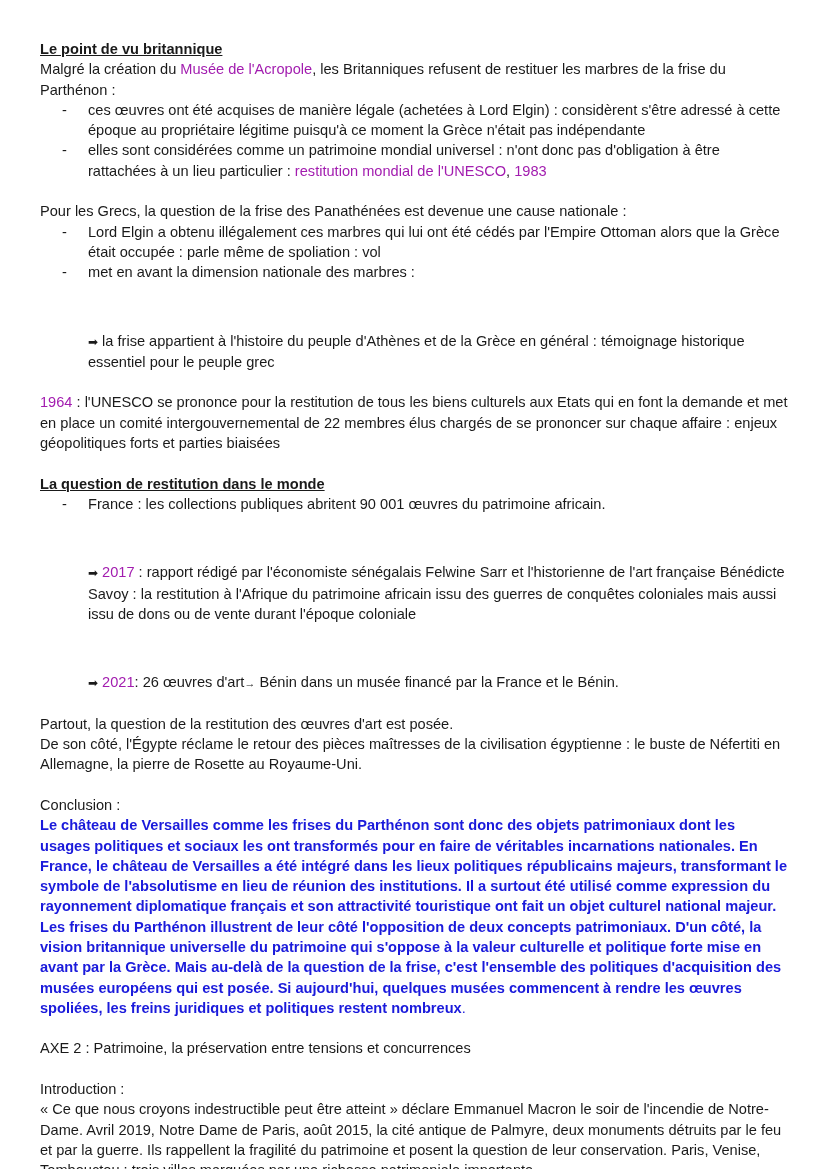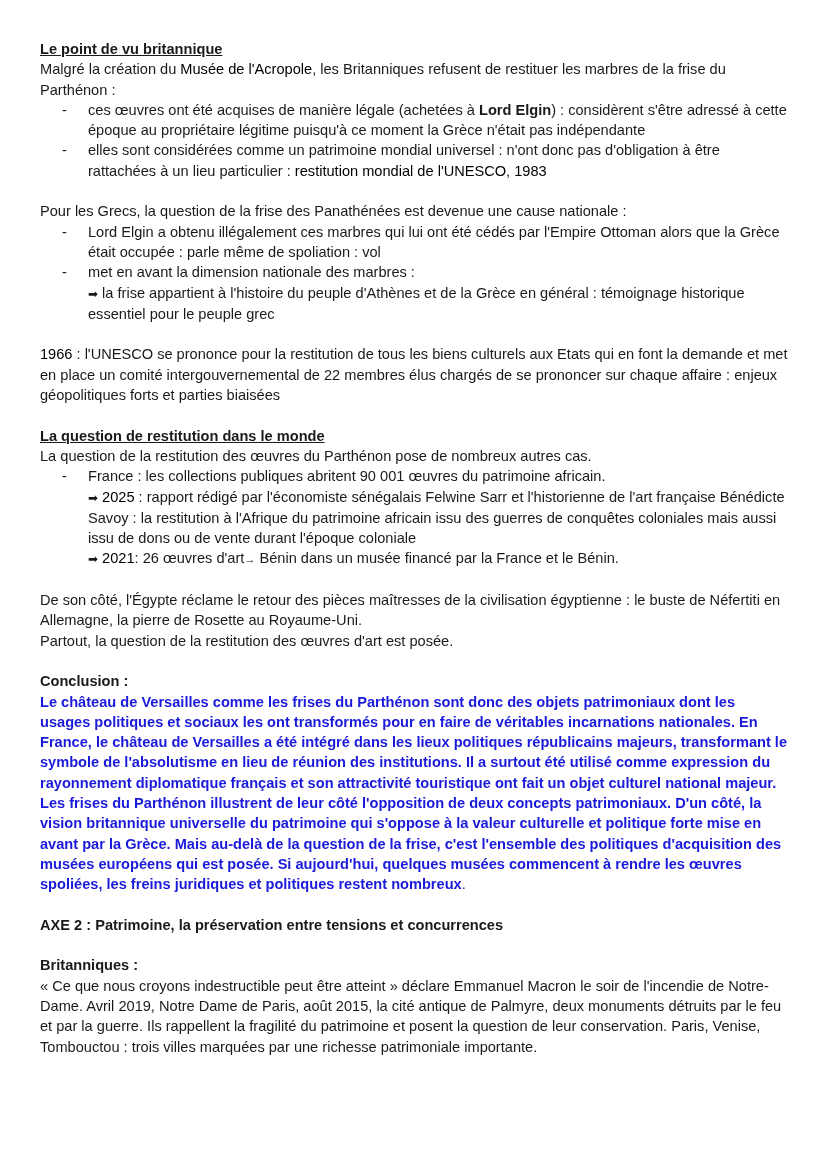--- a/index.html
+++ b/index.html
@@ -3,26 +3,26 @@
 <meta charset="utf-8">
 <style>
   html, body { margin: 0; padding: 0; background: #ffffff; }
   body {
     width: 828px; height: 1169px; overflow: hidden;
     font-family: "Liberation Sans", "DejaVu Sans", sans-serif;
     font-size: 14.6px; line-height: 20.3px; color: #1a1a1a;
   }
   .page { position: relative; padding: 39px 40px 0 40px; }
   .h-underline { font-weight: bold; text-decoration: underline; }
-  .bold { font-weight: bold; }
-  .link { color: #000000; }
+  .bold { font-weight: normal; }
+  .link { color: #a21caf; }
   .blank { height: 20.3px; }
   .bullet { position: relative; padding-left: 48px; }
   .bullet .dash { position: absolute; left: 22px; top: 0; }
-  .indent { padding-left: 48px; }
+  .indent { padding-left: 48px; margin-top: 48px; }
   .arrow { font-size: 12px; margin-right: 4px; }
   .small-arrow { font-size: 11px; }
   .conclusion { color: #1a1adb; font-weight: bold; }
 </style>
 </head>
 <body>
 
 <div class="page">
 
   <section>
@@ -54,59 +54,58 @@
     </div>
     <div class="indent">
       <span class="arrow">➡</span><span>la frise appartient à l'histoire du peuple d'Athènes et de la Grèce en général : témoignage historique essentiel pour le peuple grec</span>
     </div>
   </section>
 
   <div class="blank"></div>
 
   <section>
     <div>
-      <span class="link">1966</span><span> : l'UNESCO se prononce pour la restitution de tous les biens culturels aux Etats qui en font la demande et met en place un comité intergouvernemental de 22 membres élus chargés de se prononcer sur chaque affaire : enjeux géopolitiques forts et parties biaisées</span>
+      <span class="link">1964</span><span> : l'UNESCO se prononce pour la restitution de tous les biens culturels aux Etats qui en font la demande et met en place un comité intergouvernemental de 22 membres élus chargés de se prononcer sur chaque affaire : enjeux géopolitiques forts et parties biaisées</span>
     </div>
   </section>
 
   <div class="blank"></div>
 
   <section>
     <div class="h-underline">La question de restitution dans le monde</div>
-    <div>La question de la restitution des œuvres du Parthénon pose de nombreux autres cas.</div>
     <div class="bullet">
       <span class="dash">-</span>
       <span>France : les collections publiques abritent 90 001 œuvres du patrimoine africain.</span>
     </div>
     <div class="indent">
-      <span class="arrow">➡</span><span class="link">2025</span><span> : rapport rédigé par l'économiste sénégalais Felwine Sarr et l'historienne de l'art française Bénédicte Savoy : la restitution à l'Afrique du patrimoine africain issu des guerres de conquêtes coloniales mais aussi issu de dons ou de vente durant l'époque coloniale</span>
+      <span class="arrow">➡</span><span class="link">2017</span><span> : rapport rédigé par l'économiste sénégalais Felwine Sarr et l'historienne de l'art française Bénédicte Savoy : la restitution à l'Afrique du patrimoine africain issu des guerres de conquêtes coloniales mais aussi issu de dons ou de vente durant l'époque coloniale</span>
     </div>
     <div class="indent">
       <span class="arrow">➡</span><span class="link">2021</span><span>:  26 œuvres d'art</span><span class="small-arrow">→</span><span> Bénin dans un musée financé par la France et le Bénin.</span>
     </div>
   </section>
 
   <div class="blank"></div>
 
   <section>
+    <div>Partout, la question de la restitution des œuvres d'art est posée.</div>
     <div>De son côté, l'Égypte réclame le retour des pièces maîtresses de la civilisation égyptienne : le buste de Néfertiti en Allemagne, la pierre de Rosette au Royaume-Uni.</div>
-    <div>Partout, la question de la restitution des œuvres d'art est posée.</div>
   </section>
 
   <div class="blank"></div>
 
   <section>
     <div class="bold">Conclusion :</div>
     <div><span class="conclusion">Le château de Versailles comme les frises du Parthénon sont donc des objets patrimoniaux dont les usages politiques et sociaux les ont transformés pour en faire de véritables incarnations nationales. En France, le château de Versailles a été intégré dans les lieux politiques républicains majeurs, transformant le symbole de l'absolutisme en lieu de réunion des institutions. Il a surtout été utilisé comme expression du rayonnement diplomatique français et son attractivité touristique ont fait un objet culturel national majeur. Les frises du Parthénon illustrent de leur côté l'opposition de deux concepts patrimoniaux. D'un côté, la vision britannique universelle du patrimoine qui s'oppose à la valeur culturelle et politique forte mise en avant par la Grèce. Mais au-delà de la question de la frise, c'est l'ensemble des politiques d'acquisition des musées européens qui est posée. Si aujourd'hui, quelques musées commencent à rendre les œuvres spoliées, les freins juridiques et politiques restent nombreux</span><span style="color:#1a1adb">.</span></div>
   </section>
 
   <div class="blank"></div>
 
   <div class="bold">AXE 2 : Patrimoine, la préservation entre tensions et concurrences</div>
 
   <div class="blank"></div>
 
   <section>
-    <div class="bold">Britanniques :</div>
+    <div class="bold">Introduction :</div>
     <div> « Ce que nous croyons indestructible peut être atteint » déclare Emmanuel Macron le soir de l'incendie de Notre-Dame. Avril 2019, Notre Dame de Paris, août 2015, la cité antique de Palmyre, deux monuments détruits par le feu et par la guerre. Ils rappellent la fragilité du patrimoine et posent la question de leur conservation. Paris, Venise, Tombouctou : trois villes marquées par une richesse patrimoniale importante.</div>
   </section>
 
 </div>
 
 </body></html>

